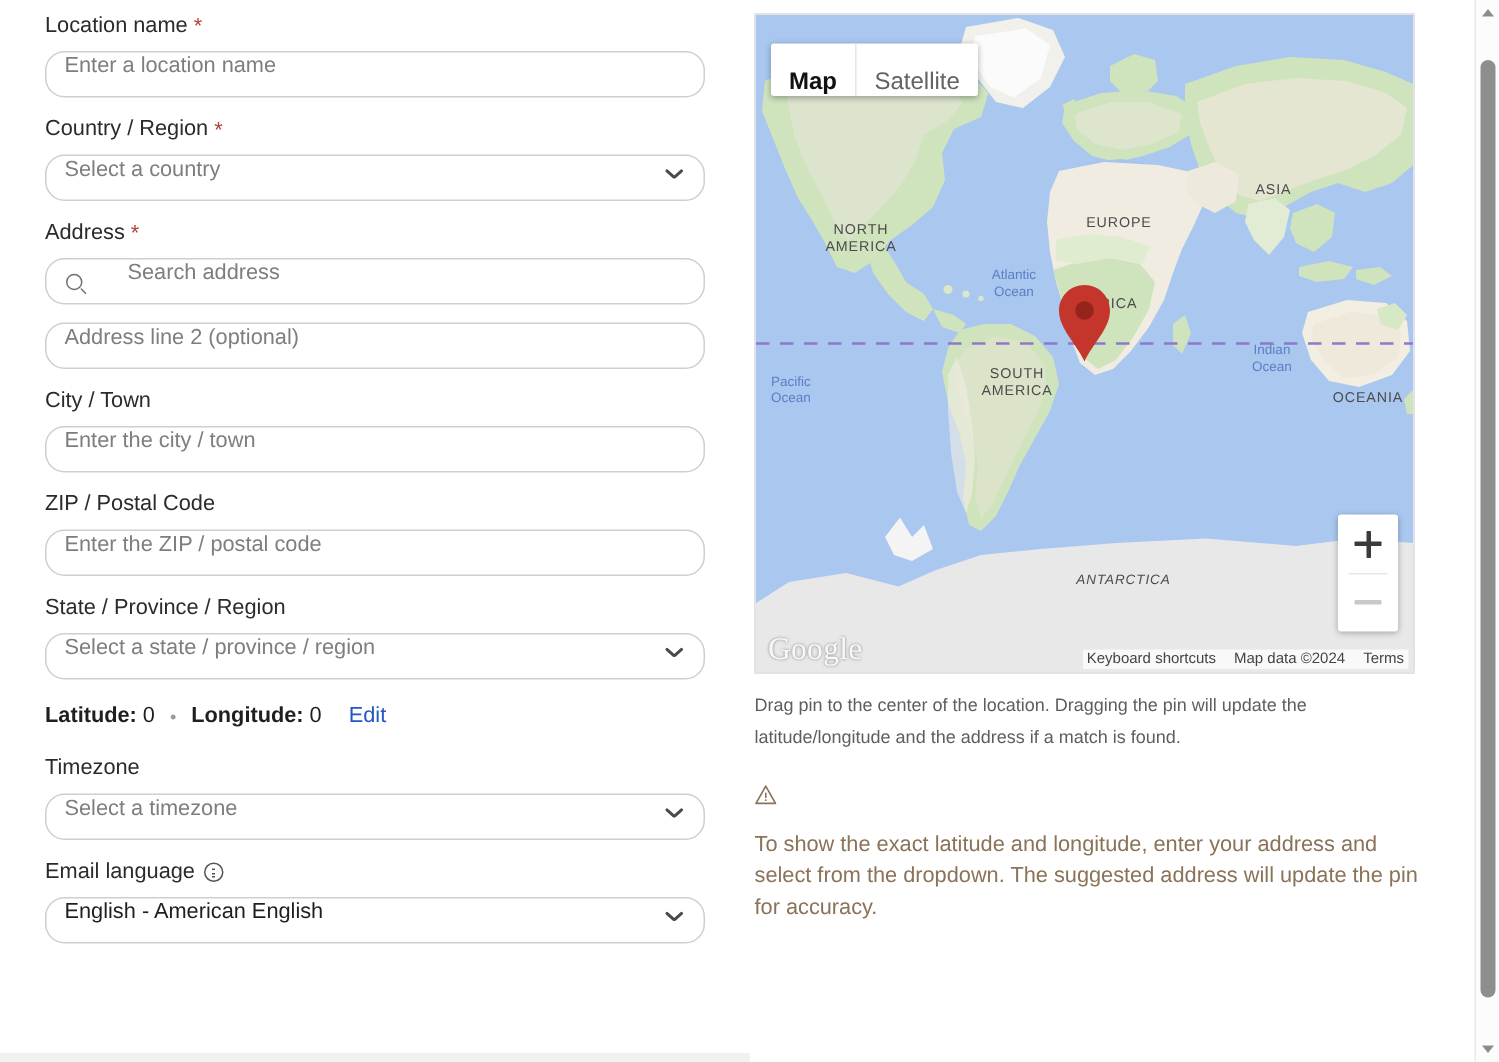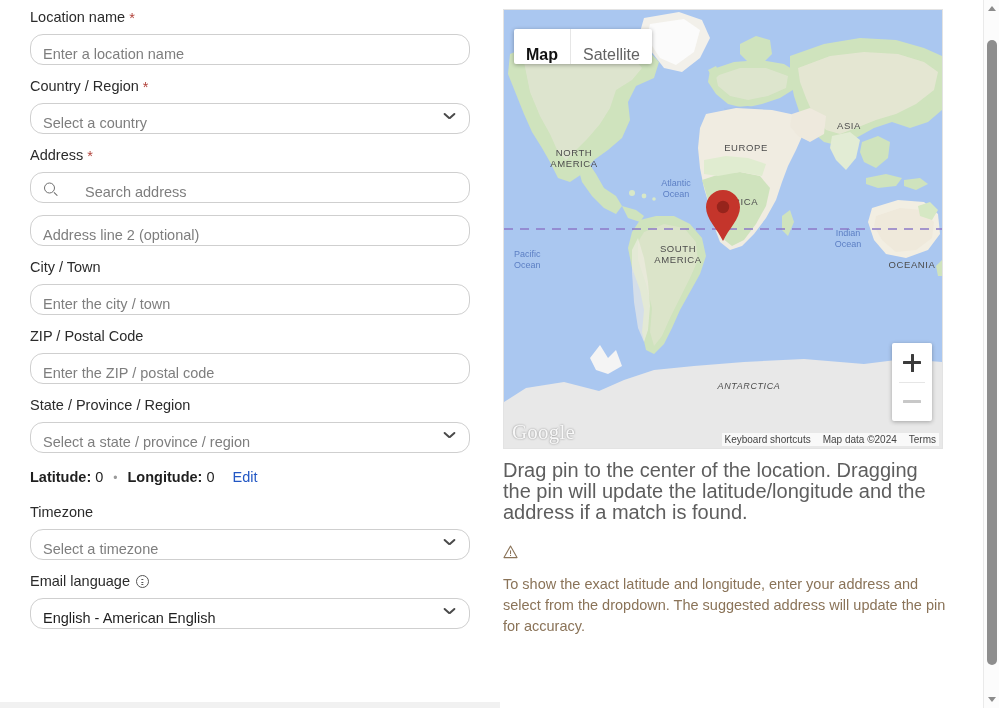--- a/index.html
+++ b/index.html
@@ -61,21 +61,21 @@
   }
 
   .control {
     position: relative;
     width: 440px;
     height: 31px;
     border: 1px solid #cfcfcf;
     border-radius: 13px;
     background: #fff;
     display: flex;
-    align-items: flex-end;
+    align-items: flex-start;
     padding: 0 12px;
   }
   .control .value,
   .control .placeholder {
     font-size: 14.5px;
     line-height: 19px;
     white-space: nowrap;
     overflow: hidden;
   }
   .control .placeholder { color: #7e7e7e; }
@@ -237,21 +237,21 @@
   .map-attrib span { white-space: nowrap; text-align: center; }
   .map-attrib .lnk { cursor: pointer; }
 
   
   .help-col {
     position: absolute;
     left: 503px; top: 460px;
     width: 444px;
   }
   .help-p {
-    font-size: 20px;
+    font-size: 12px;
     line-height: 21px;
     color: #5e5e5e;
     margin: 0 0 18px 0;
   }
   .warn-block {
     display: flex;
     gap: 9px;
     color: #8a7358;
     font-size: 14.5px;
     line-height: 21px;

